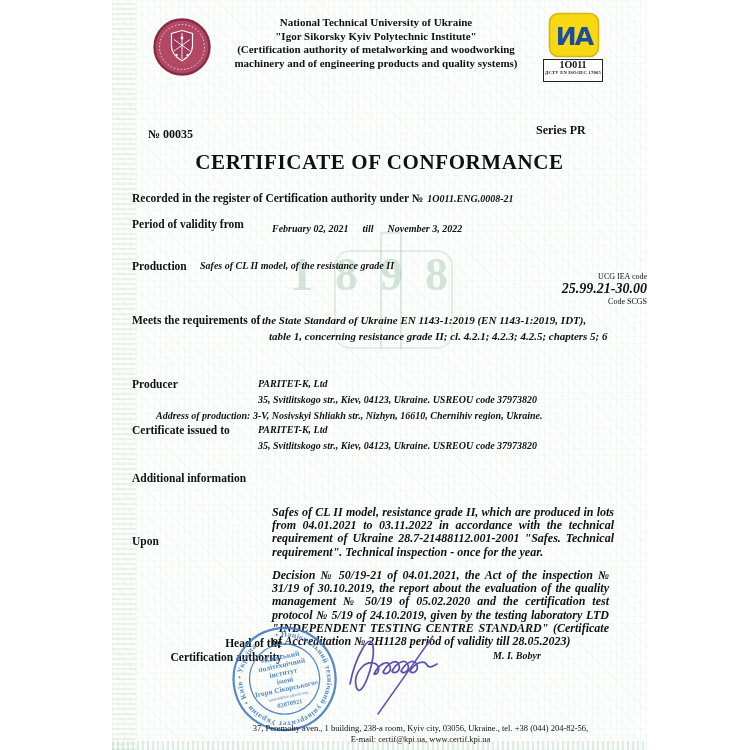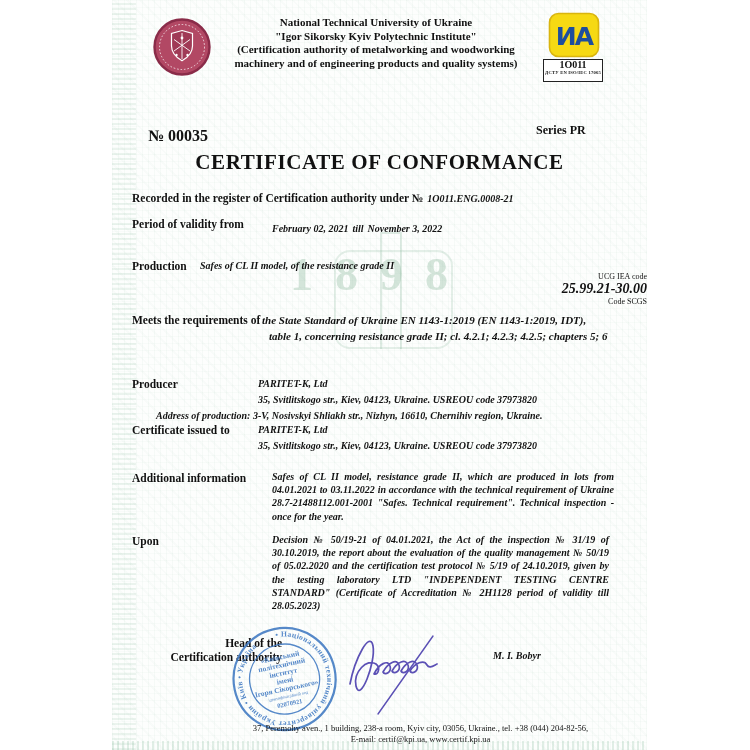--- a/index.html
+++ b/index.html
@@ -23,21 +23,21 @@
   .paper::after{
     content:'';position:absolute;left:0;right:0;bottom:0;height:9px;
     background:repeating-linear-gradient(90deg, rgba(140,190,160,.25) 0 2px, rgba(255,255,255,0) 2px 5px);
   }
   .abs{position:absolute;white-space:nowrap;}
   .lbl{font-weight:bold;font-size:11.5px;}
   .val{font-weight:bold;font-style:italic;font-size:10px;}
   .val-sm{font-weight:bold;font-style:italic;font-size:11px;}
   .para{
     white-space:normal;text-align:justify;font-weight:bold;font-style:italic;
-    font-size:10px;line-height:13.2px;
+    font-size:12px;line-height:13.2px;margin-top:36px;
   }
   .title{font-size:21px;font-weight:bold;letter-spacing:.6px;text-align:center;}
   .org{font-size:11px;font-weight:bold;text-align:center;line-height:13.5px;white-space:normal;}
   .tiny{font-size:8px;font-weight:bold;}
   .footer-line{font-size:8.5px;text-align:center;white-space:nowrap;}
   .wm-digits{
     font-size:46px;font-weight:bold;letter-spacing:22px;
     color:rgba(132,178,150,.33);
   }
   .wm-box{
@@ -85,34 +85,34 @@
     <svg width="52" height="46" viewBox="0 0 52 46">
       <rect x="1.5" y="1.5" width="49" height="43" rx="9" fill="#f6d913" stroke="#d9b50e" stroke-width="1.6"></rect>
       <text x="26" y="33" text-anchor="middle" font-family="DejaVu Sans, sans-serif" font-size="25" font-weight="bold" fill="#1d4e9e" letter-spacing="-2">ИА</text>
     </svg>
   </div>
   <div class="abs markbox" style="left:431px;top:59px;width:58px;height:21px;">
     <div class="code">1O011</div>
     <div class="std">ДСТУ EN ISO/IEC 17065</div>
   </div>
 
-  <div class="abs lbl" style="left:36px;top:127px;font-size:16px;text-align:center;">№ 00035</div>
+  <div class="abs lbl" style="left:36px;top:127px;font-size:12px;text-align:center;">№ 00035</div>
   <div class="abs lbl" style="left:424px;top:123px;font-size:12px;">Series PR</div>
 
   <div class="abs title" style="left:0;right:0;top:150px;">CERTIFICATE OF CONFORMANCE</div>
 
   <div class="abs" style="left:20px;top:188px;">
     <span class="lbl">Recorded in the register of Certification authority under №</span>
     <span class="val">1O011.ENG.0008-21</span>
   </div>
 
   <div class="abs lbl" style="left:20px;top:218px;">Period of validity from</div>
   <div class="abs" style="left:160px;top:218px;">
     <span class="val">February 02, 2021</span>
-    <span class="val" style="margin:0 0;text-align:right;">till</span>
+    <span class="val" style="margin:0 10px;text-align:right;">till</span>
     <span class="val">November 3, 2022</span>
   </div>
 
   <div class="abs lbl" style="left:20px;top:260px;">Production</div>
   <div class="abs val" style="left:88px;top:260px;">Safes of CL II model, of the resistance grade II</div>
 
   <div class="abs" style="left:400px;top:272px;width:135px;text-align:right;">
     <div class="tiny" style="font-weight:normal;">UCG IEA code</div>
     <div class="val" style="font-size:14px;">25.99.21-30.00</div>
     <div class="tiny" style="font-weight:normal;">Code SCGS</div>

